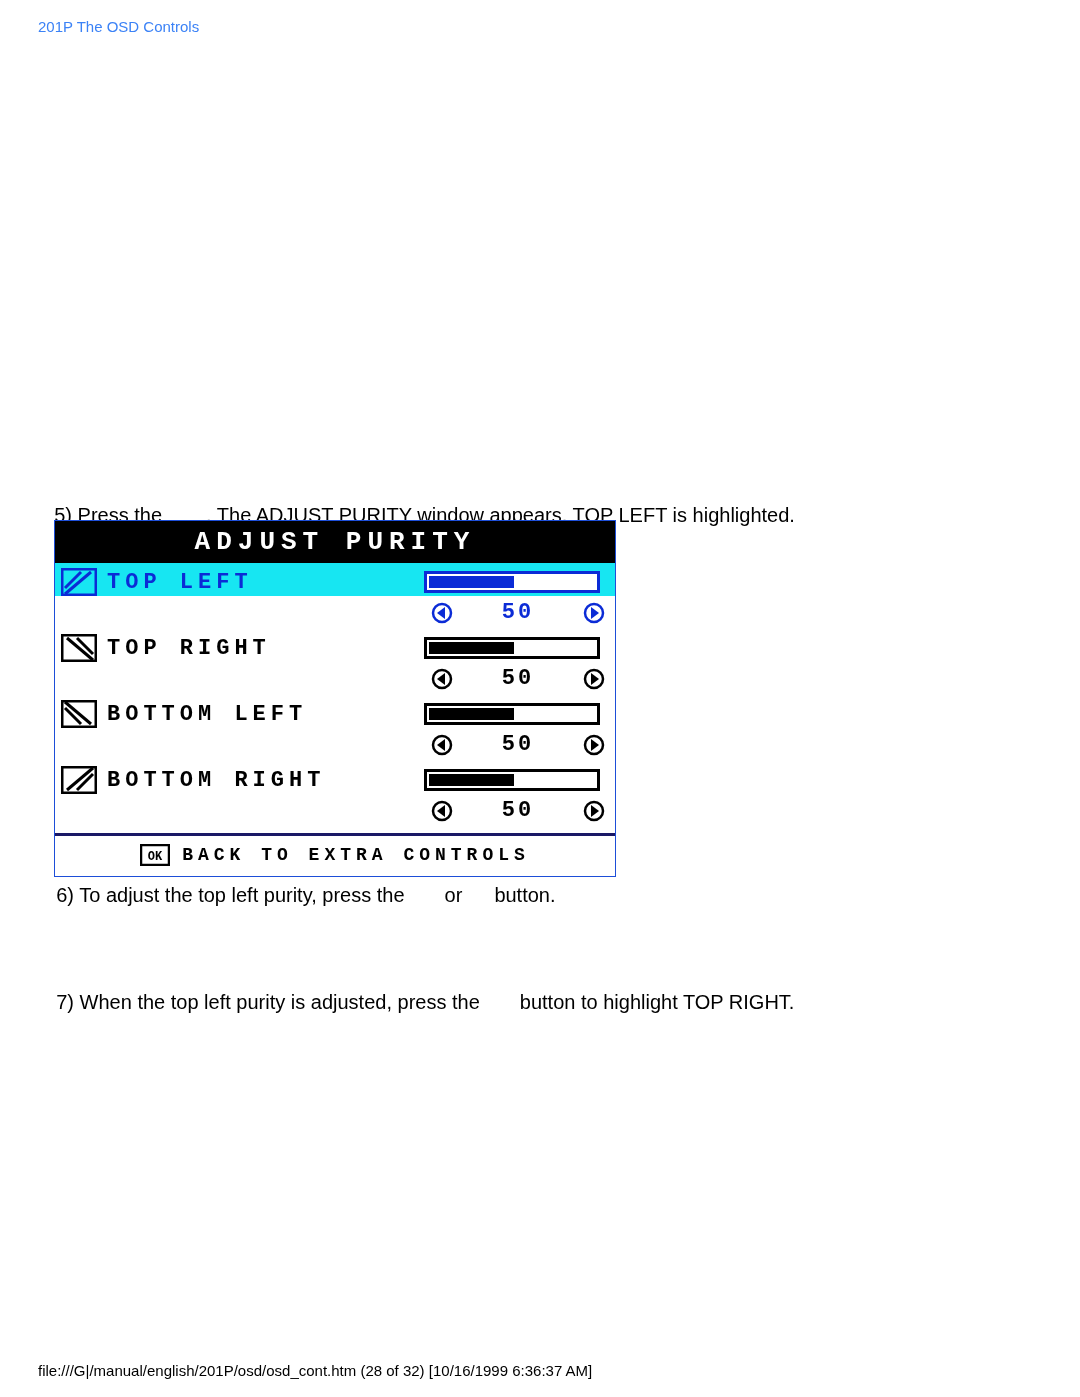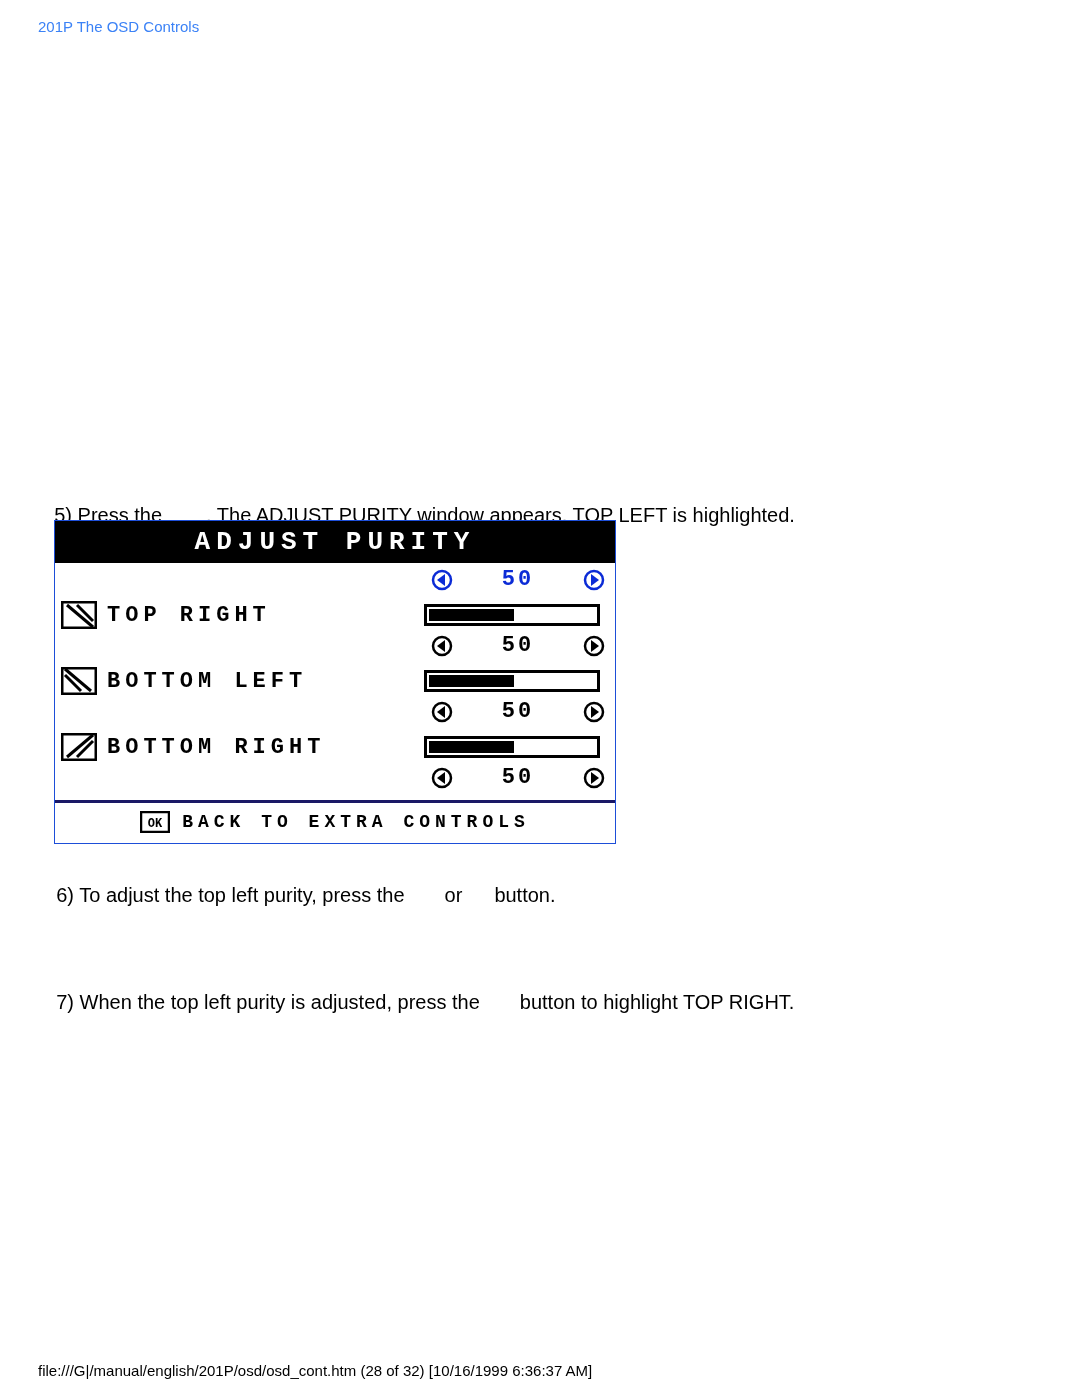--- a/index.html
+++ b/index.html
@@ -163,20 +163,35 @@
   <div class="page-header">201P The OSD Controls</div>
 
   <div class="instr instr5">
     <span>5) Press the</span><span class="gap gap-44"></span><span>. The ADJUST PURITY window appears. TOP LEFT is highlighted.</span>
   </div>
 
   <div class="osd">
     <div class="osd-title">ADJUST PURITY</div>
     <div class="osd-body">
 
+      <div class="row highlight">
+        <div class="row-inner">
+          <svg class="row-icon" viewBox="0 0 36 28">
+            <rect x="1" y="1" width="34" height="26" fill="none" stroke="#0b2bd6" stroke-width="3"></rect>
+            <line x1="4" y1="20" x2="20" y2="4" stroke="#0b2bd6" stroke-width="3"></line>
+            <line x1="4" y1="26" x2="30" y2="4" stroke="#0b2bd6" stroke-width="3"></line>
+          </svg>
+          <div class="row-label">TOP LEFT</div>
+          <div class="bar-col">
+            <div class="bar-outer">
+                <div class="bar-fill" style="width:50%"></div>
+              </div>
+          </div>
+        </div>
+      </div>
       <div class="value-row">
         <div class="spacer"></div>
         <svg class="arrow-btn" viewBox="0 0 22 22">
           <circle cx="11" cy="11" r="9" fill="none" stroke="#0b2bd6" stroke-width="2.5"></circle>
           <polygon points="14,5 14,17 6,11" fill="#0b2bd6"></polygon>
         </svg>
         <div class="value-num highlight-val">50</div>
         <svg class="arrow-btn" viewBox="0 0 22 22">
           <circle cx="11" cy="11" r="9" fill="none" stroke="#0b2bd6" stroke-width="2.5"></circle>
           <polygon points="8,5 8,17 16,11" fill="#0b2bd6"></polygon>

